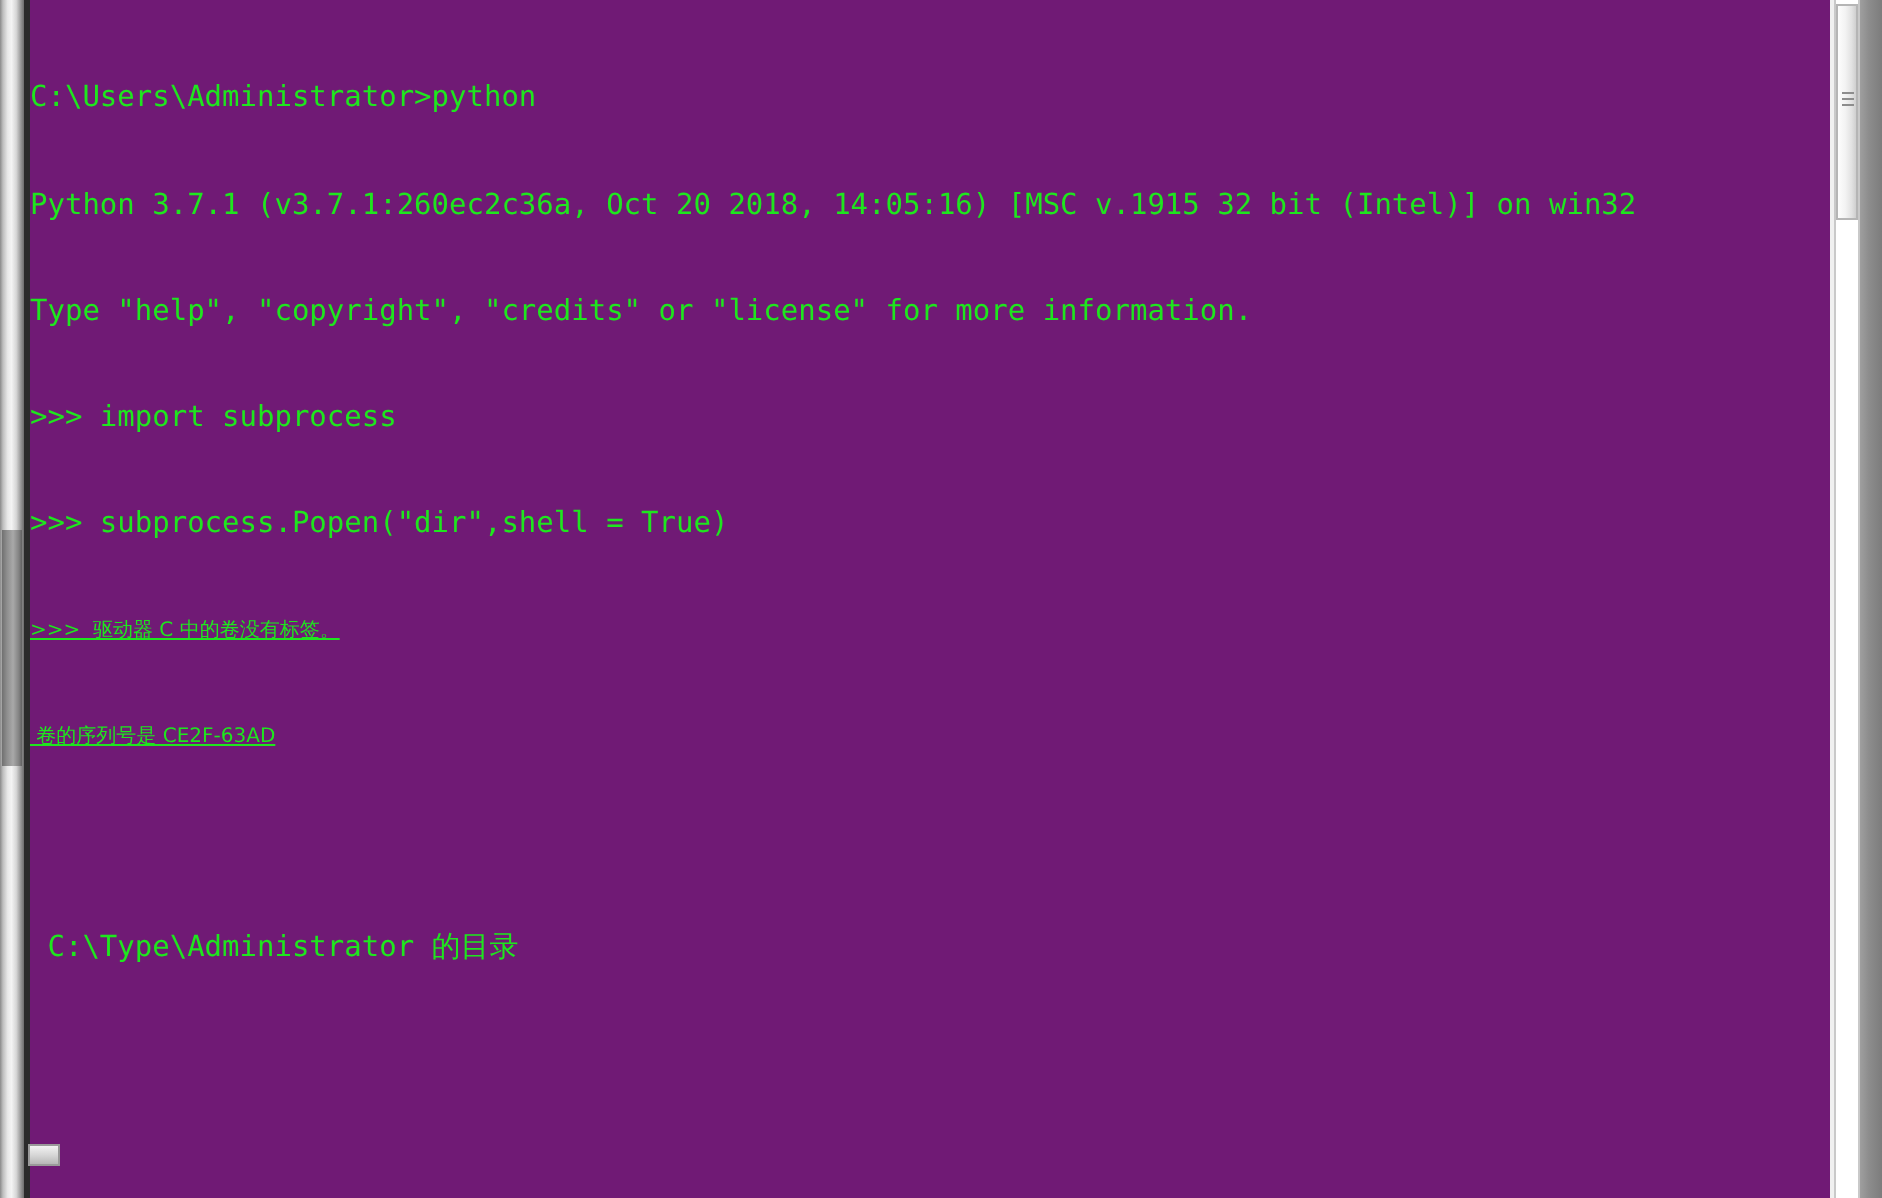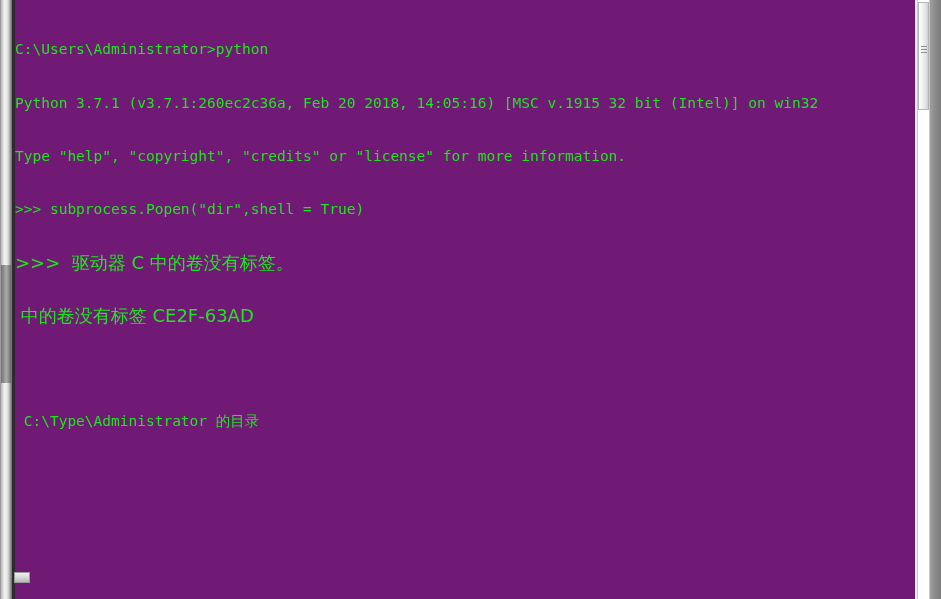--- a/index.html
+++ b/index.html
@@ -120,40 +120,42 @@
     line-height: 17.7px;
     white-space: pre;
     letter-spacing: 0px;
   }
   .console .row {
     height: 17.7px;
     white-space: pre;
   }
   .cjk {
     font-family: "DejaVu Sans", "Liberation Sans", sans-serif;
-    font-size: 18px;
+    font-size: 10px;
+    text-decoration: underline;
   }
 </style>
 </head>
 <body>
 
 <div id="screen">
 
   <div class="left-frame"></div>
   <div class="left-thumb"></div>
   <div class="left-frame-dark"></div>
   <div class="left-caret"></div>
 
   <div class="console">
     <div class="row">C:\Users\Administrator&gt;python</div>
-    <div class="row">Python 3.7.1 (v3.7.1:260ec2c36a, Feb 20 2018, 14:05:16) [MSC v.1915 32 bit (Intel)] on win32</div>
+    <div class="row">Python 3.7.1 (v3.7.1:260ec2c36a, Oct 20 2018, 14:05:16) [MSC v.1915 32 bit (Intel)] on win32</div>
     <div class="row">Type "help", "copyright", "credits" or "license" for more information.</div>
+    <div class="row">&gt;&gt;&gt; import subprocess</div>
     <div class="row">&gt;&gt;&gt; subprocess.Popen("dir",shell = True)</div>
     <div class="row cjk">&gt;&gt;&gt;  驱动器 C 中的卷没有标签。</div>
-    <div class="row cjk"> 中的卷没有标签 CE2F-63AD</div>
+    <div class="row cjk"> 卷的序列号是 CE2F-63AD</div>
     <div class="row"></div>
     <div class="row"> C:\Type\Administrator 的目录</div>
     <div class="row"></div>
     
     
     
     
     
     
     

